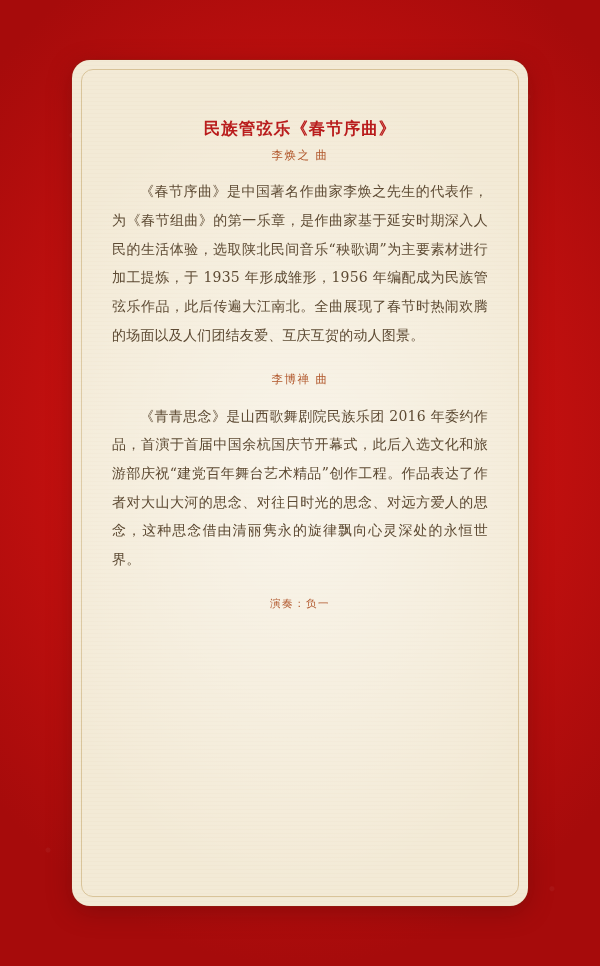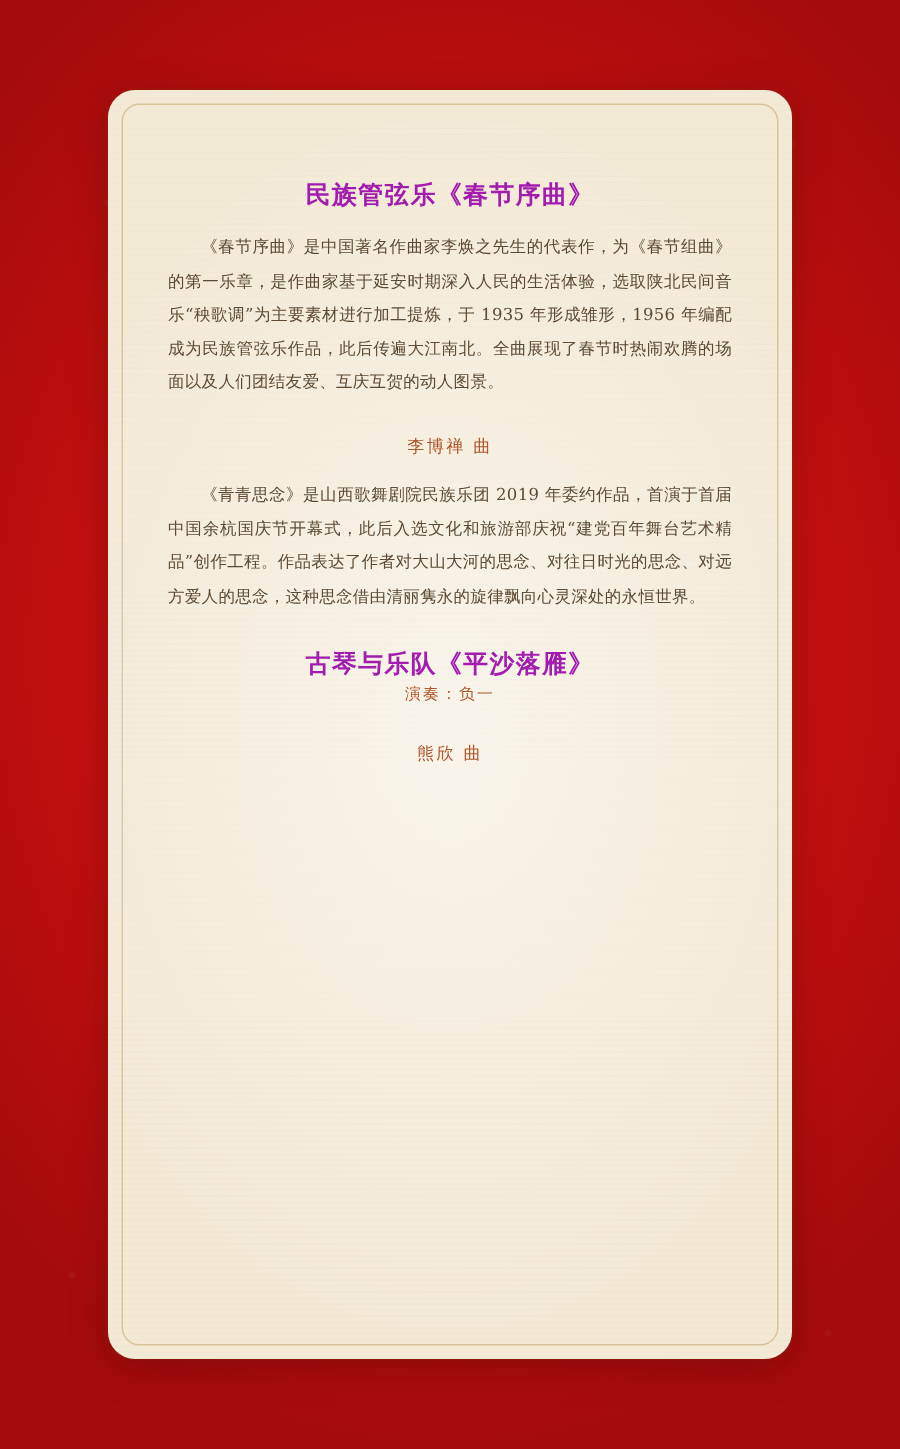--- a/index.html
+++ b/index.html
@@ -80,22 +80,22 @@
     height: 100%;
   }
 
   .entry {
     margin-bottom: 14px;
   }
   .entry.first { margin-top: 30px; }
 
   .entry-title {
     text-align: center;
-    color: #a21caf;
-    font-family: Liberation Serif, serif;
+    color: #b91c1c;
+    font-family: Liberation Mono, monospace;
     font-weight: bold;
     font-size: 16.5px;
     letter-spacing: 1px;
     line-height: 1.4;
   }
 
   .entry-credit {
     text-align: center;
     color: #b0562a;
     font-family: "DejaVu Serif", "Liberation Serif", serif;
@@ -107,53 +107,52 @@
 
   .entry-credit.second-line {
     margin-top: 2px;
     font-size: 10.5px;
   }
 
   .entry-body {
     margin-top: 13px;
     color: #5d4a33;
     font-family: "DejaVu Serif", "Liberation Serif", serif;
-    font-size: 11px;
+    font-size: 14px;
     line-height: 2.05;
     text-align: justify;
     text-justify: inter-ideograph;
     text-indent: 2em;
     letter-spacing: 0.2px;
   }
 
   
   .entry + .entry { margin-top: 22px; }
 </style>
 </head>
 <body>
 
 <div class="page">
   <div class="card">
     <div class="card-frame"></div>
     <div class="card-inner">
 
       <div class="entry first">
         <div class="entry-title">民族管弦乐《春节序曲》</div>
+        <div class="entry-credit">李焕之 曲</div>
         <div class="entry-body">《春节序曲》是中国著名作曲家李焕之先生的代表作，为《春节组曲》的第一乐章，是作曲家基于延安时期深入人民的生活体验，选取陕北民间音乐“秧歌调”为主要素材进行加工提炼，于 1935 年形成雏形，1956 年编配成为民族管弦乐作品，此后传遍大江南北。全曲展现了春节时热闹欢腾的场面以及人们团结友爱、互庆互贺的动人图景。</div>
       </div>
 
       <div class="entry">
         <div class="entry-credit">李博禅 曲</div>
-        <div class="entry-body">《青青思念》是山西歌舞剧院民族乐团 2019 年委约作品，首演于首届中国余杭国庆节开幕式，此后入选文化和旅游部庆祝“建党百年舞台艺术精品”创作工程。作品表达了作者对大山大河的思念、对往日时光的思念、对远方爱人的思念，这种思念借由清丽隽永的旋律飘向心灵深处的永恒世界。</div>
+        <div class="entry-body">《青青思念》是山西歌舞剧院民族乐团 2016 年委约作品，首演于首届中国余杭国庆节开幕式，此后入选文化和旅游部庆祝“建党百年舞台艺术精品”创作工程。作品表达了作者对大山大河的思念、对往日时光的思念、对远方爱人的思念，这种思念借由清丽隽永的旋律飘向心灵深处的永恒世界。</div>
       </div>
 
       <div class="entry">
-        <div class="entry-title">古琴与乐队《平沙落雁》</div>
         <div class="entry-credit second-line">演奏：负一</div>
       </div>
 
       <div class="entry">
-        <div class="entry-credit">熊欣 曲</div>
       </div>
 
     </div>
   </div>
 </div>
 
 </body></html>

